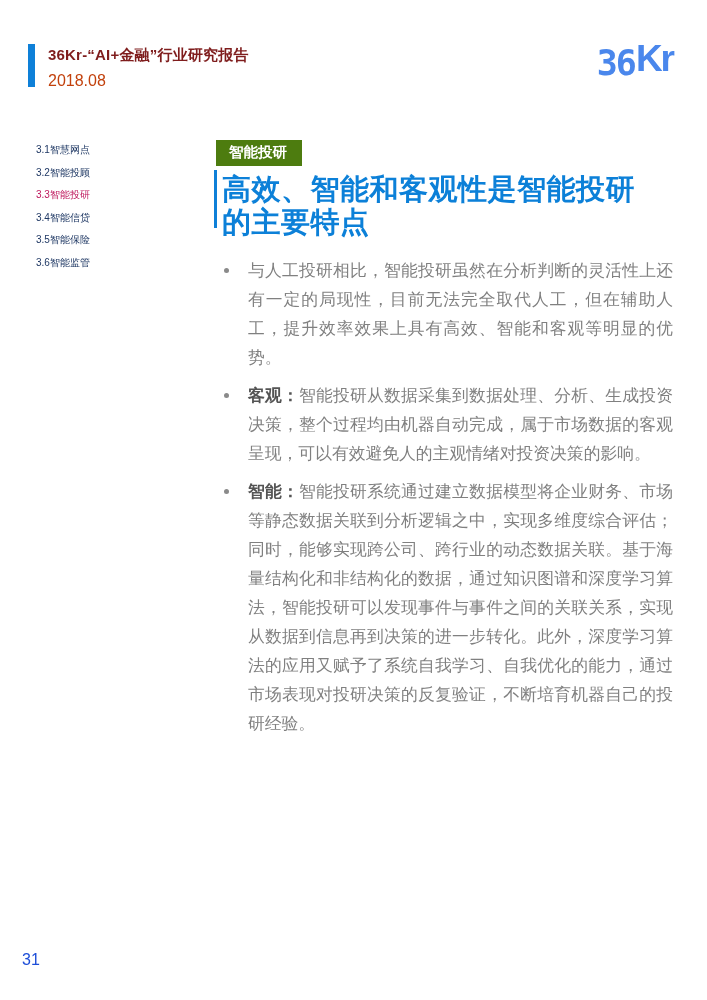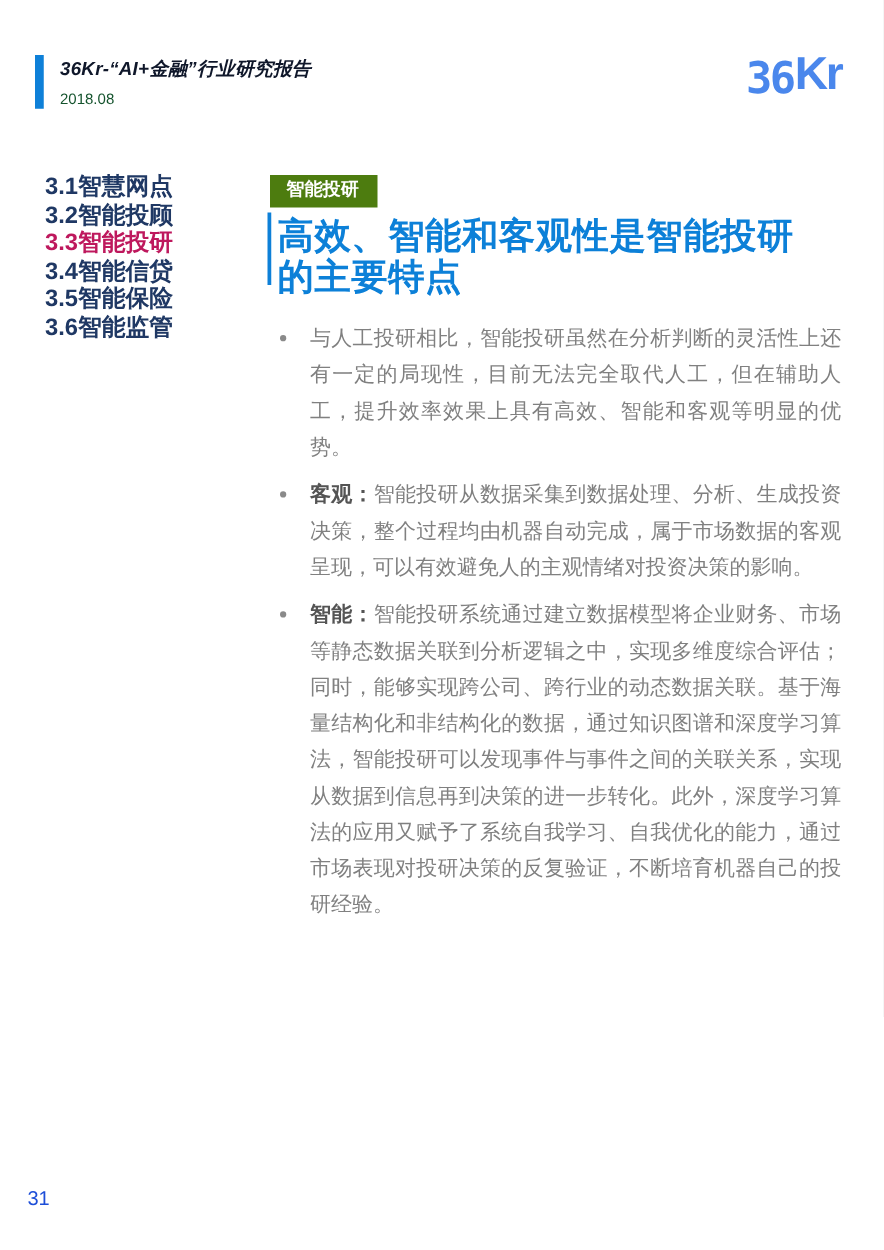--- a/index.html
+++ b/index.html
@@ -14,43 +14,43 @@
   }
 
   
   .header-bar {
     position: absolute; left: 28px; top: 44px;
     width: 7px; height: 43px;
     background: #0e80d8;
   }
   .header-text { position: absolute; left: 48px; top: 46px; }
   .header-title {
-    font-size: 15px; font-weight: bold; color: #0f172a;
-    letter-spacing: 0.2px; white-space: nowrap; font-style: italic;
+    font-size: 15px; font-weight: bold; color: #7f1d1d;
+    letter-spacing: 0.2px; white-space: nowrap;
   }
-  .header-date { font-size: 12px; color: #14532d; margin-top: 7px; }
+  .header-date { font-size: 16px; color: #c2410c; margin-top: 7px; }
 
   .logo {
     position: absolute; right: 34px; top: 40px;
     color: #4a87ec; display: flex; align-items: flex-start;
     user-select: none;
   }
   .logo-36 {
     font-size: 35px; font-weight: bold; letter-spacing: -2px;
     margin-top: 3px; font-family: "DejaVu Sans Mono", monospace;
   }
   .logo-kr {
     font-size: 37px; font-weight: bold; letter-spacing: -2px;
     line-height: 1; margin-left: 1px;
   }
 
   
   .sidebar { position: absolute; left: 36px; top: 139px; }
   .sidebar-item {
-    font-size: 19px; font-weight: bold; color: #1f3864;
+    font-size: 10px; font-weight: normal; color: #1f3864;
     line-height: 22.5px; white-space: nowrap; cursor: pointer;
   }
   .sidebar-item.active { color: #be185d; }
 
   
   .content { position: absolute; left: 216px; top: 140px; width: 457px; }
 
   .badge {
     display: inline-block;
     background: #4d7c0f; color: #ffffff;

